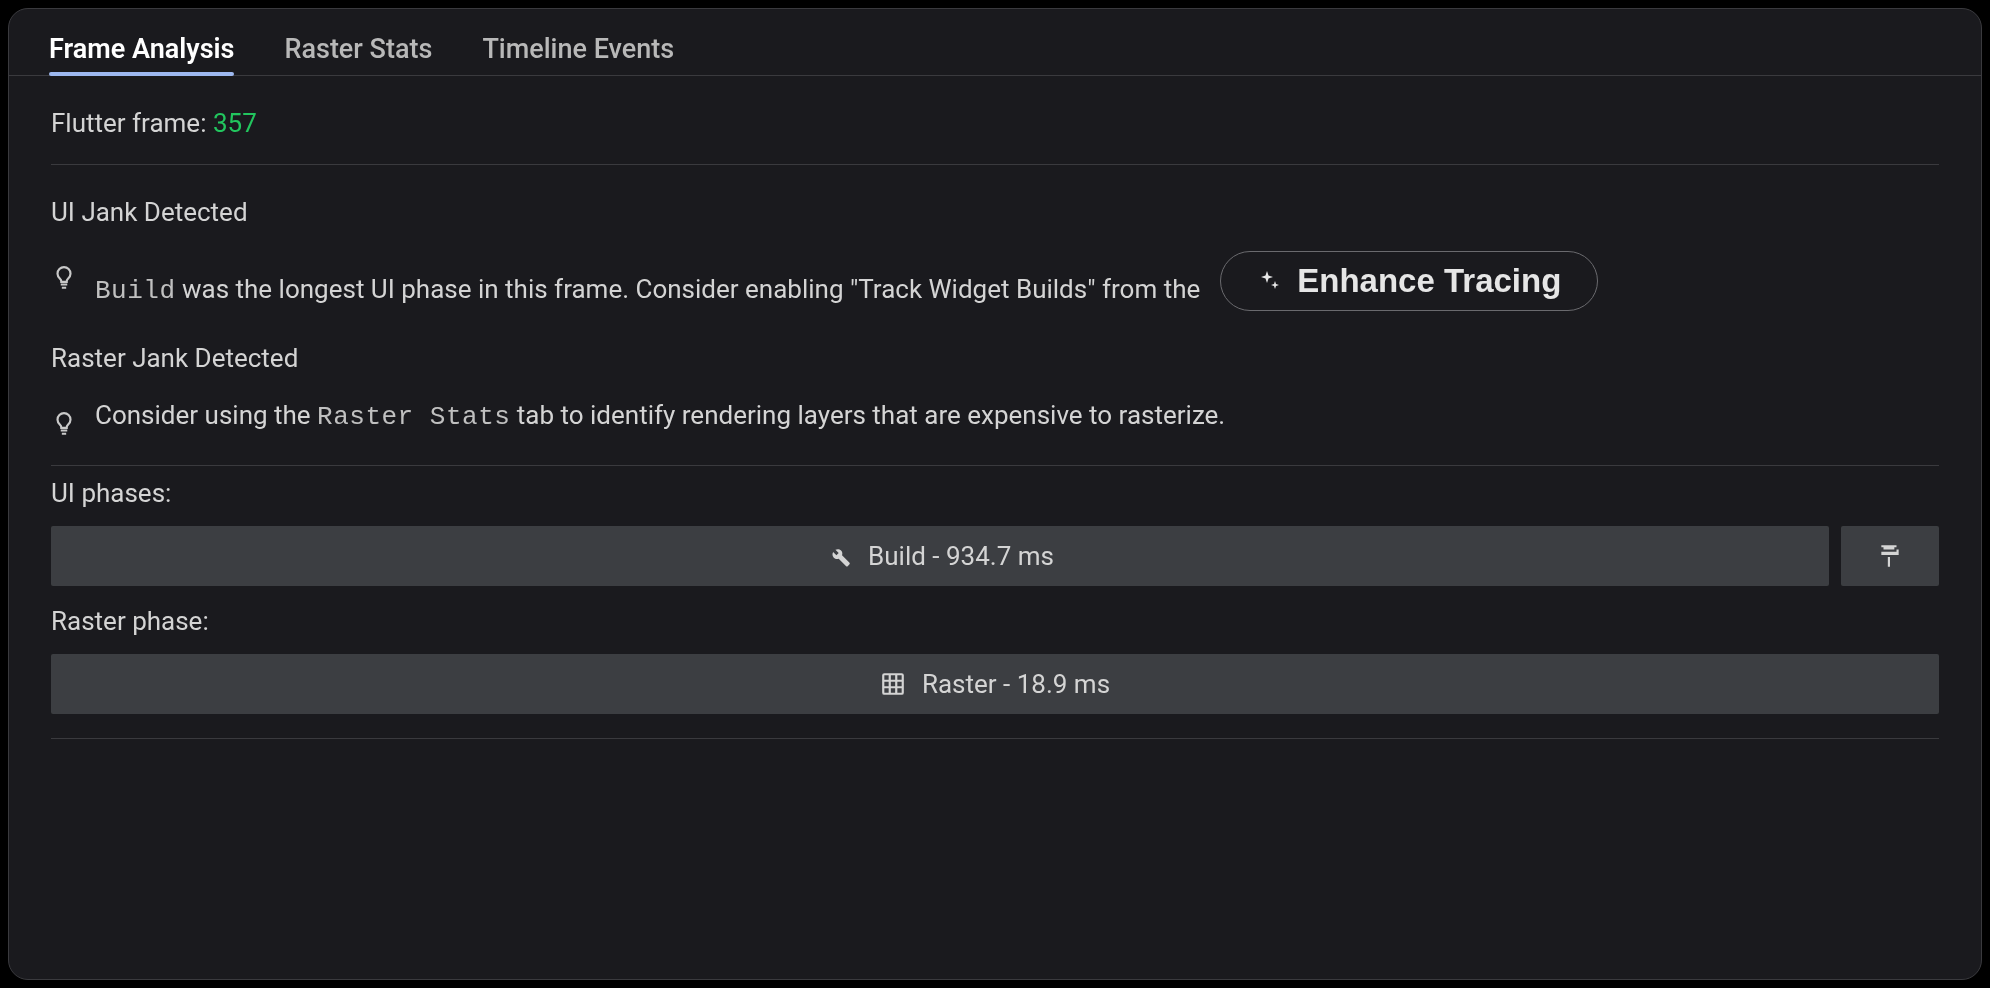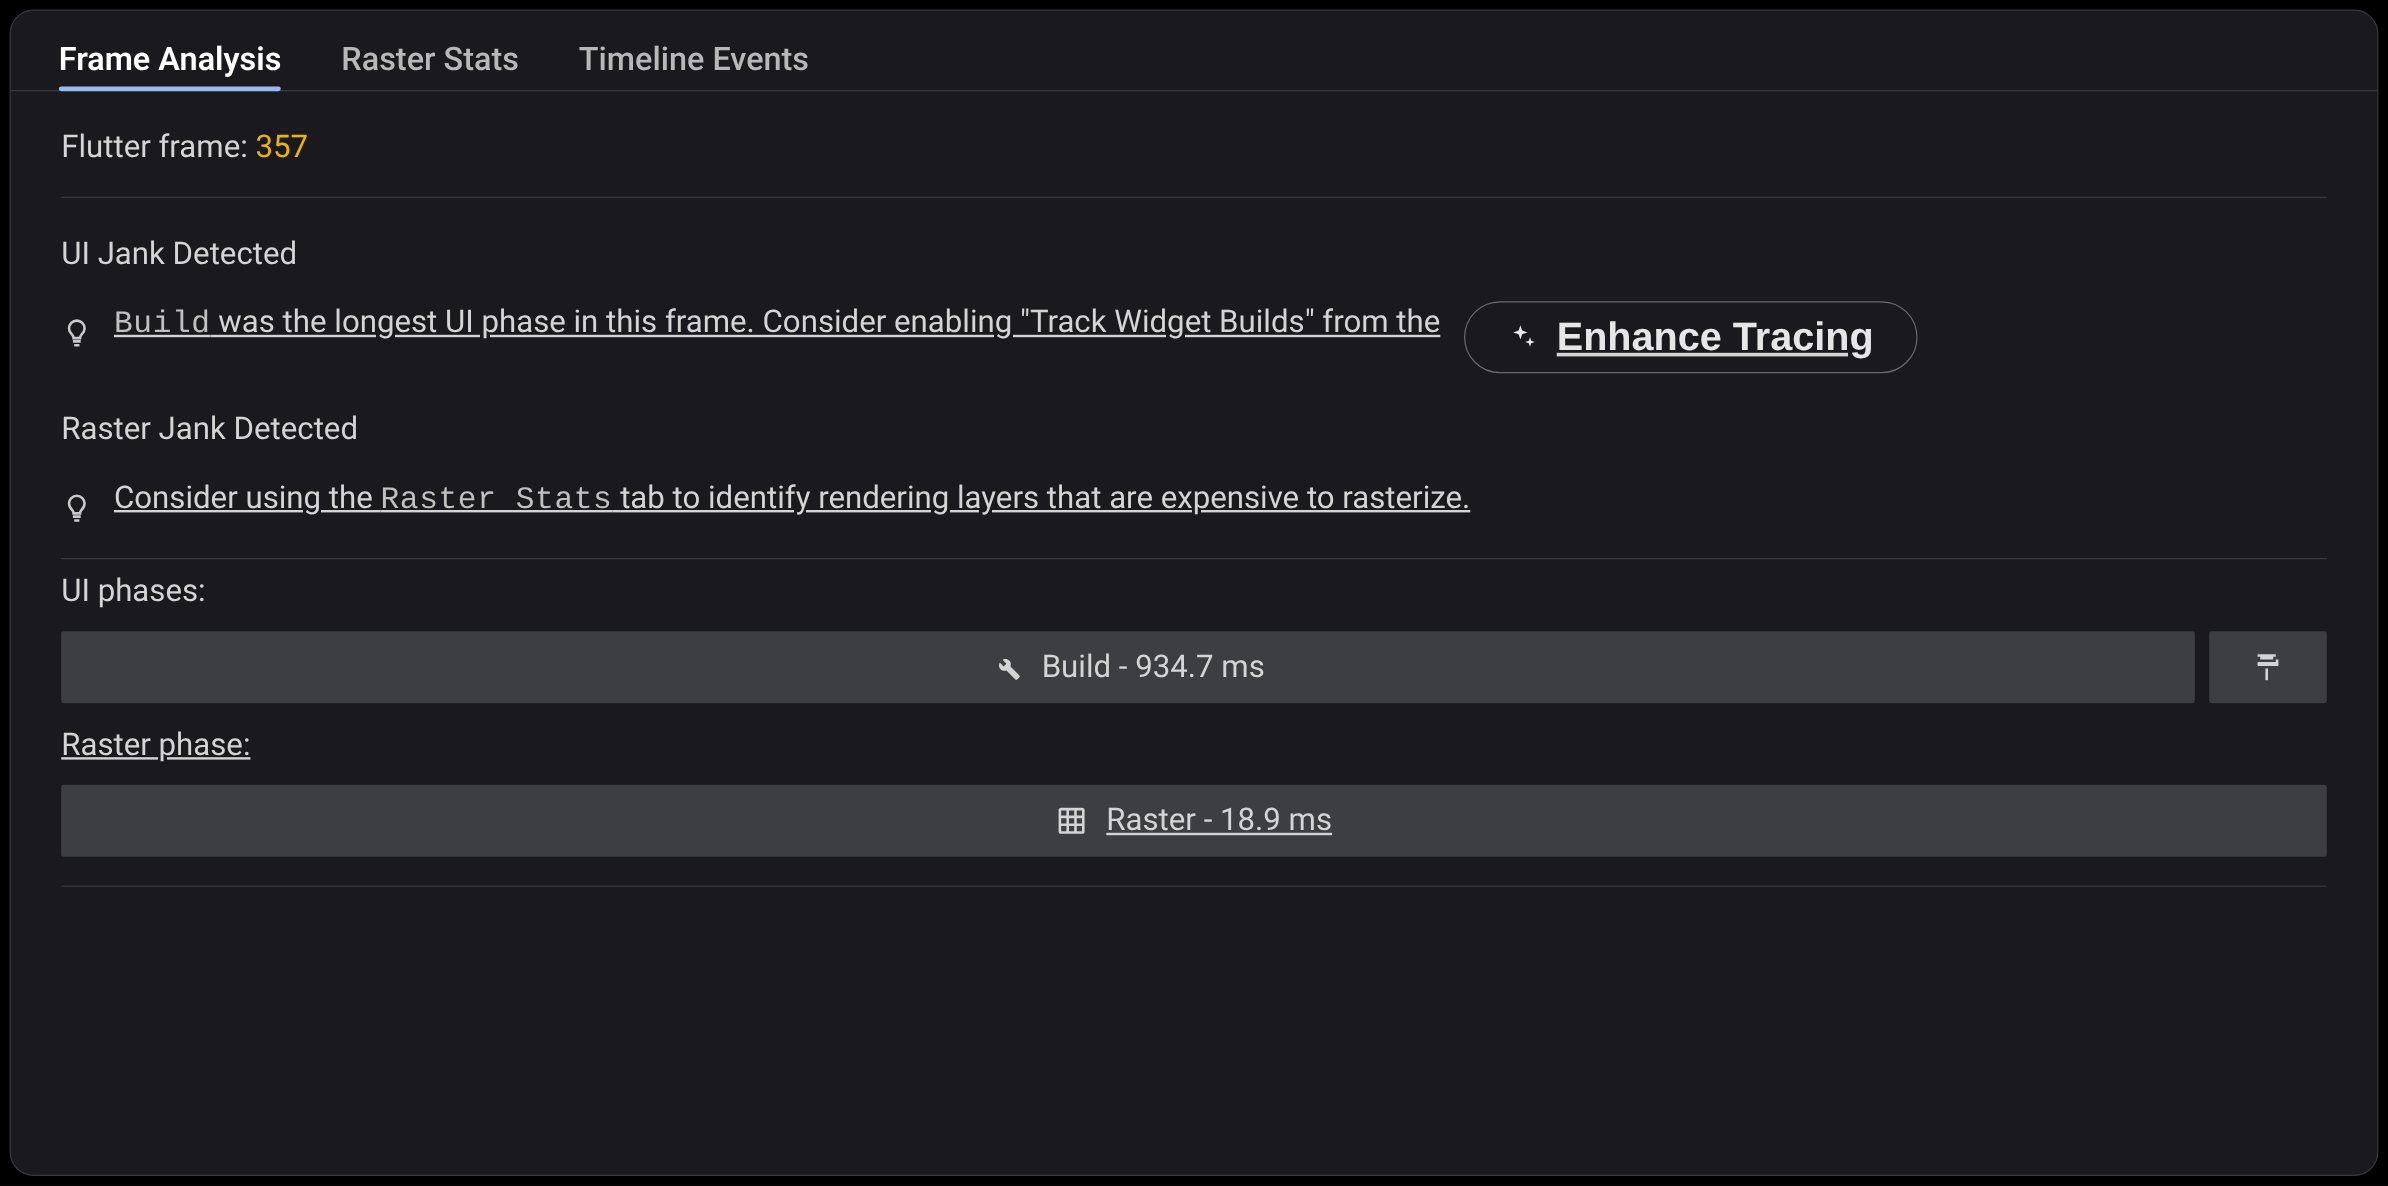--- a/index.html
+++ b/index.html
@@ -50,21 +50,21 @@
   .content {
     padding: 32px 42px;
   }
   .frame-row {
     font-size: 26px;
     color: #d4d4d4;
     padding-bottom: 26px;
     border-bottom: 1px solid #3a3a3e;
   }
   .frame-number {
-    color: #eab308;
+    color: #22c55e;
   }
   .section-title {
     font-size: 26px;
     color: #d4d4d4;
     margin-top: 32px;
     margin-bottom: 24px;
   }
   .tip-row {
     display: flex;
     align-items: flex-start;
@@ -77,23 +77,22 @@
     height: 26px;
     margin-top: 14px;
     color: #c9c9c9;
   }
   .tip-text {
     font-size: 26px;
     line-height: 1.45;
     color: #d4d4d4;
     display: flex;
     flex-wrap: wrap;
-    align-items: flex-start;
+    align-items: flex-end;
     gap: 0;
-    text-decoration: underline;
   }
   .tip-text > span { margin-right: 8px; }
   .code {
     font-family: "SFMono-Regular", Consolas, "Liberation Mono", Menlo, monospace;
     color: #c0c0c0;
     letter-spacing: 0.5px;
   }
   .enhance-btn {
     display: inline-flex;
     align-items: center;
@@ -134,21 +133,21 @@
     display: flex;
     align-items: center;
     justify-content: center;
     gap: 16px;
     font-size: 26px;
     color: #d4d4d4;
     border-radius: 2px;
   }
   .phase-segment.small { flex: none; width: 98px; }
   .phase-icon { width: 26px; height: 26px; color: #d4d4d4; flex: none; }
-  .raster-section { margin-top: 20px; text-decoration: underline; }
+  .raster-section { margin-top: 20px; }
 </style>
 </head>
 <body>
 
 <div class="panel">
 
   <div class="tabs">
     <div class="tab active">Frame Analysis</div>
     <div class="tab">Raster Stats</div>
     <div class="tab">Timeline Events</div>

